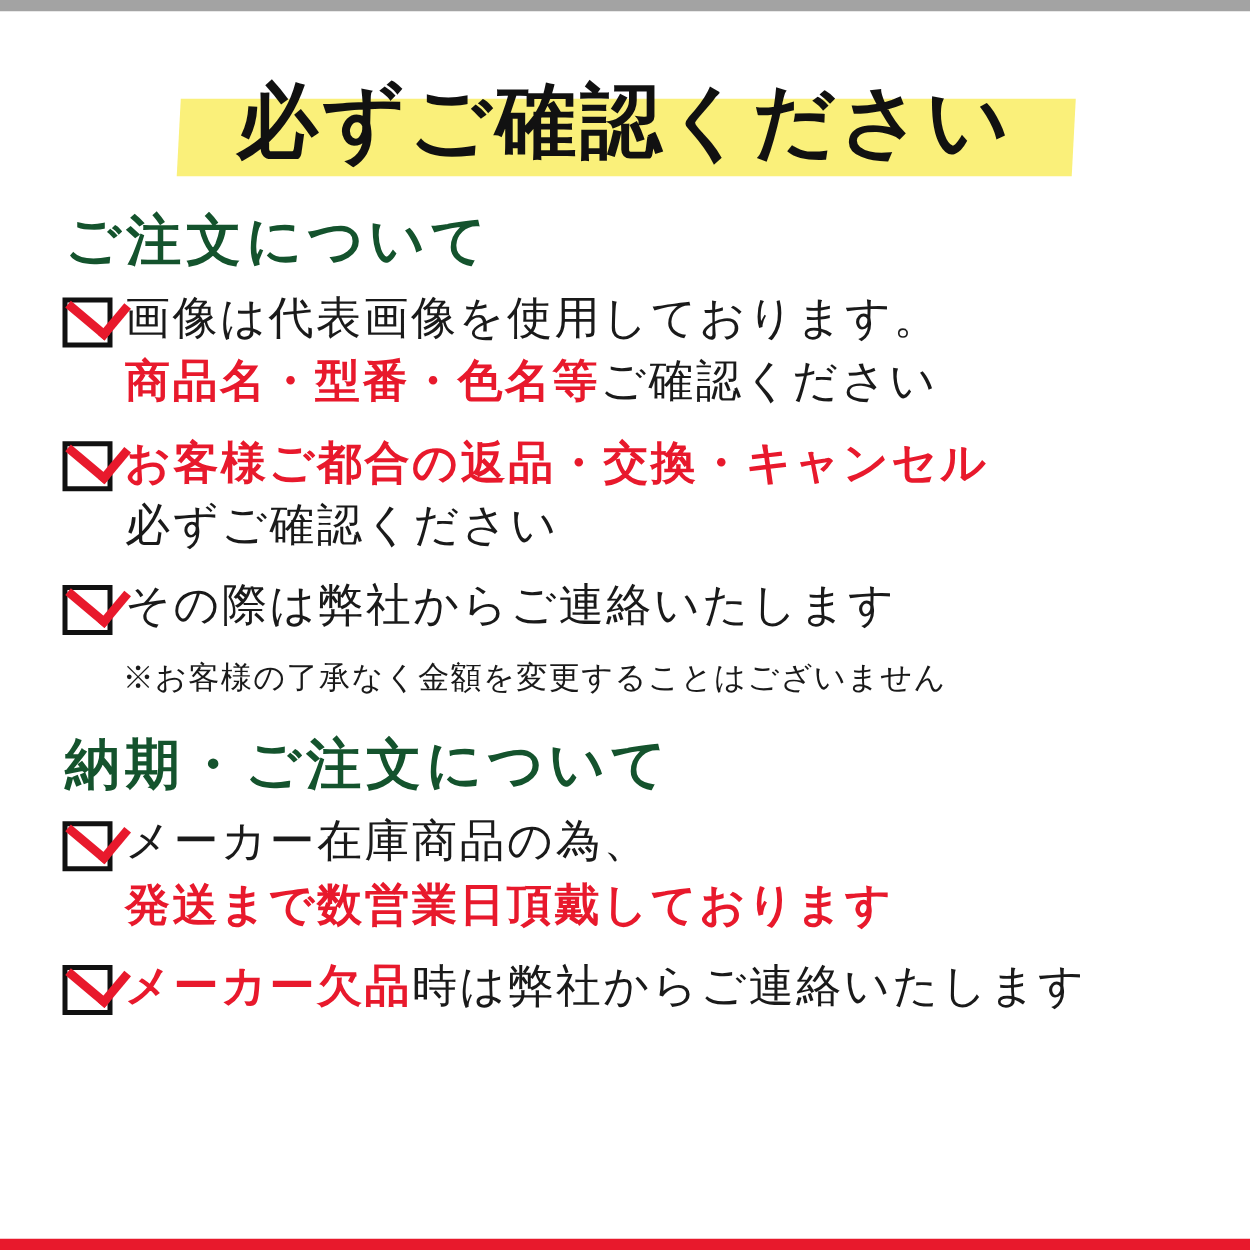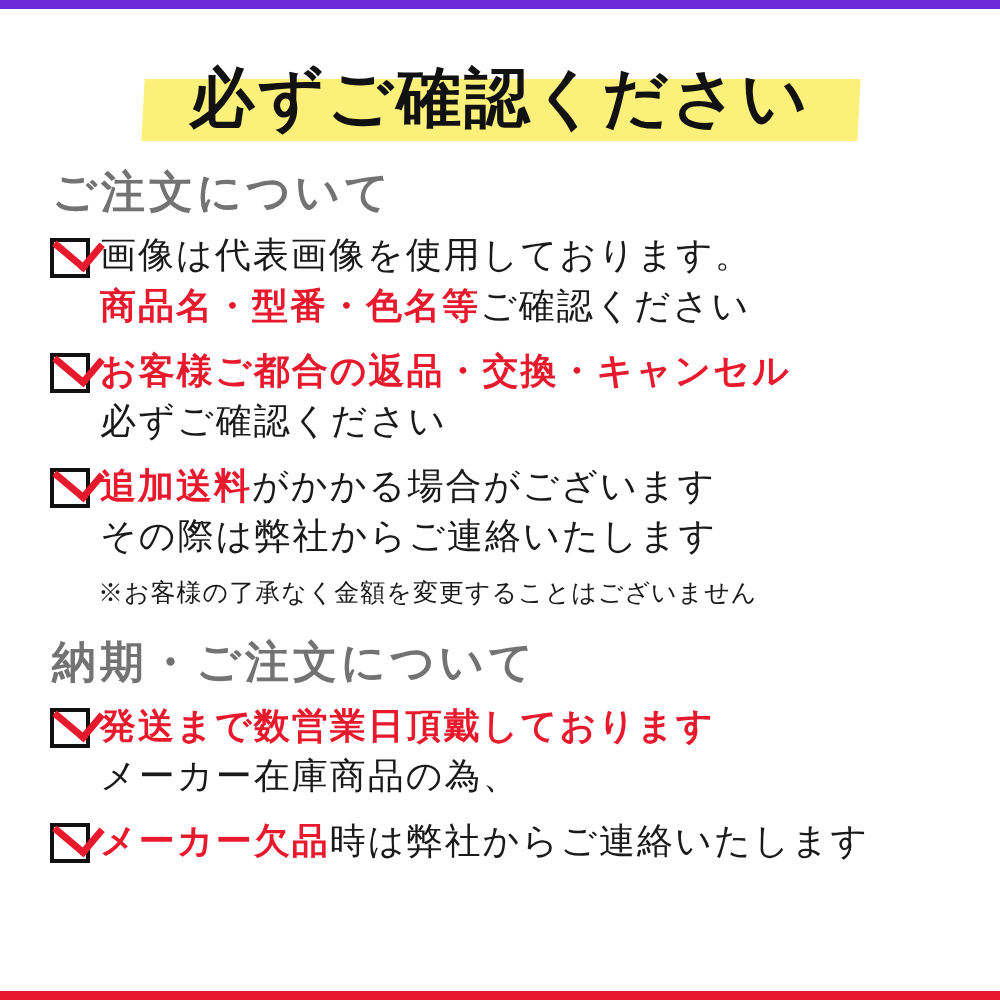--- a/index.html
+++ b/index.html
@@ -12,21 +12,21 @@
     background: #ffffff;
     font-family: "DejaVu Serif", "Liberation Serif", serif;
     overflow: hidden;
   }
 
   .page {
     position: relative;
     width: 1000px;
     height: 1000px;
     box-sizing: border-box;
-    border-top: 9px solid #6d28d9;
+    border-top: 9px solid #a3a3a3;
     border-bottom: 9px solid #e8192c;
     background: #ffffff;
   }
 
   
   .title-wrap {
     position: relative;
     margin: 34px 0 0 0;
     text-align: center;
     height: 110px;
@@ -51,21 +51,21 @@
     line-height: 108px;
     font-family: "DejaVu Serif", "Liberation Serif", serif;
   }
 
   .section {
     padding: 0 46px;
   }
   .section-heading {
     font-size: 44px;
     font-weight: bold;
-    color: #737373;
+    color: #14532d;
     letter-spacing: 4px;
     margin: 10px 0 6px 6px;
     font-family: "DejaVu Serif", "Liberation Serif", serif;
   }
   .section-heading.second {
     margin-top: 22px;
   }
 
   .item {
     display: flex;
@@ -146,31 +146,30 @@
         <div class="item">
           <span class="check"></span>
           <div class="item-lines">
             <div class="line"><span class="red-span">お客様ご都合の返品・交換・キャンセル</span></div>
             <div class="line"><span class="black-span">必ずご確認ください</span></div>
           </div>
         </div>
         <div class="item">
           <span class="check"></span>
           <div class="item-lines">
-            <div class="line"><span class="red-span">追加送料</span><span class="black-span">がかかる場合がございます</span></div>
             <div class="line"><span class="black-span">その際は弊社からご連絡いたします</span></div>
           </div>
         </div>
         <div class="note">※お客様の了承なく金額を変更することはございません</div>
         <div class="section-heading second">納期・ご注文について</div>
         <div class="item">
           <span class="check"></span>
           <div class="item-lines">
+            <div class="line"><span class="black-span">メーカー在庫商品の為、</span></div>
             <div class="line"><span class="red-span">発送まで数営業日頂戴しております</span></div>
-            <div class="line"><span class="black-span">メーカー在庫商品の為、</span></div>
           </div>
         </div>
         <div class="item">
           <span class="check"></span>
           <div class="item-lines">
             <div class="line"><span class="red-span">メーカー欠品</span><span class="black-span">時は弊社からご連絡いたします</span></div>
           </div>
         </div>
       </div>
   </div>

